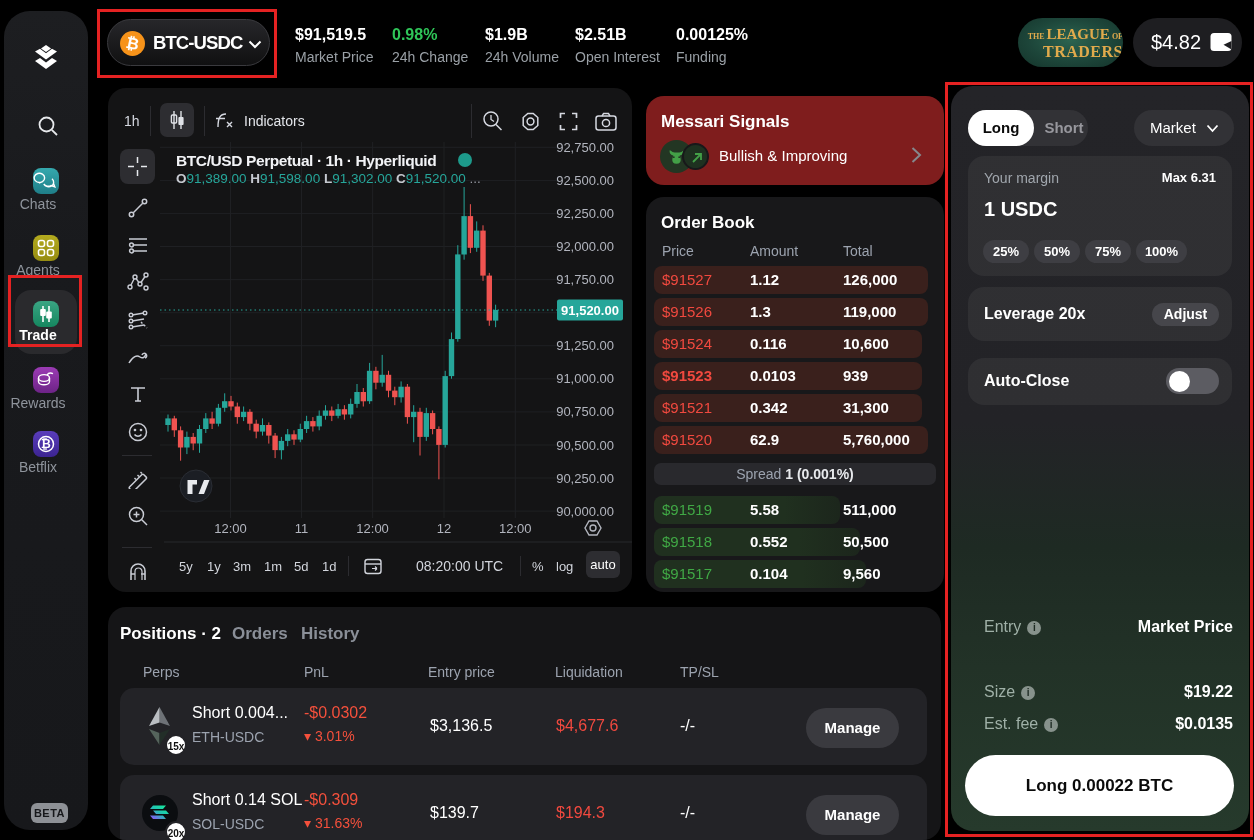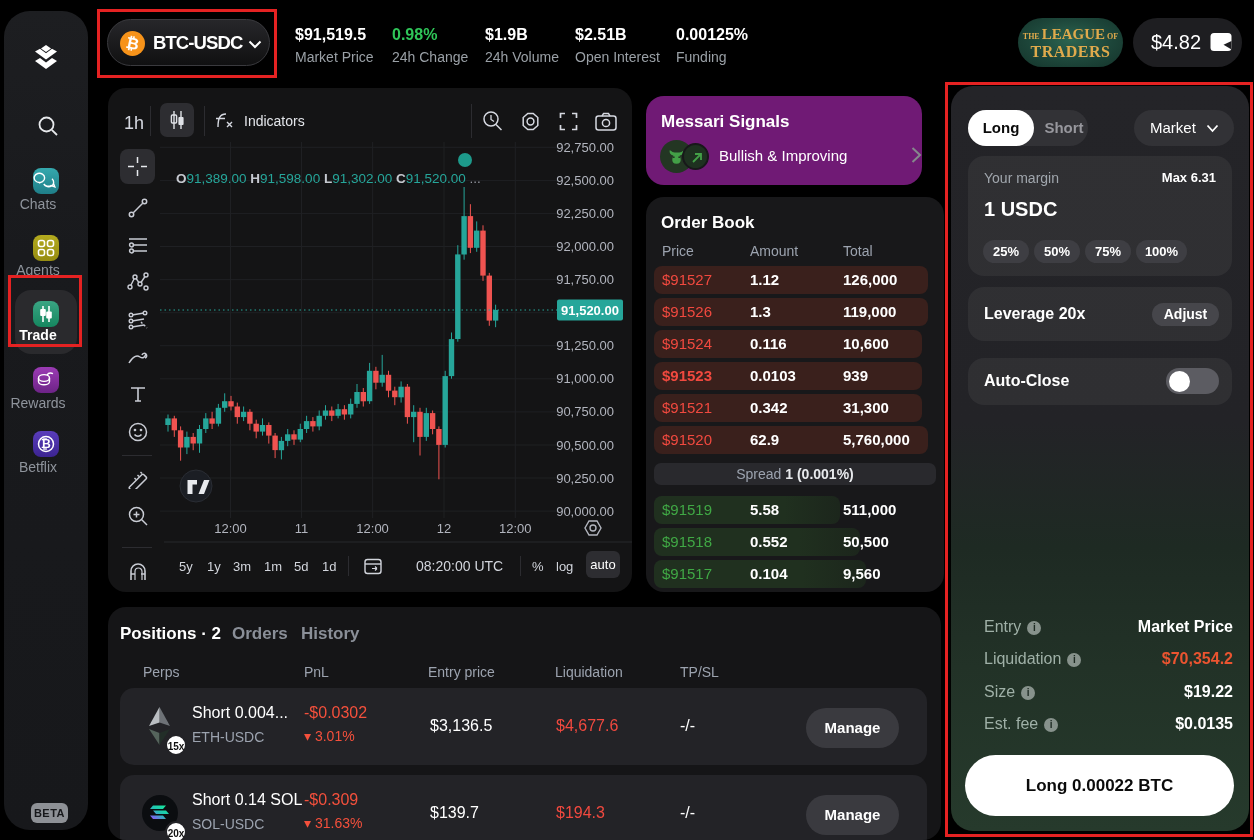--- a/index.html
+++ b/index.html
@@ -14,22 +14,22 @@
   .sb-label { position:absolute; width:68px; text-align:center; font-size:14px; color:#8f949c; }
   .tile { position:absolute; left:29px; width:26px; height:26px; border-radius:8px; }
   
   .statval { font-size:16px; font-weight:700; color:#fff; }
   .statlbl { font-size:14px; color:#9aa0a6; margin-top:5px; }
   
   #chart { position:absolute; left:108px; top:88px; width:524px; height:504px;
     background:#141415; border-radius:18px; overflow:hidden; }
   .tvtxt { color:#c9ccd4; font-size:13px; }
   
-  #messari { position:absolute; left:646px; top:96px; width:276px; height:89px;
-    background:#701a75; border-radius:18px;text-align:center; }
+  #messari { position:absolute; left:646px; top:96px; width:298px; height:89px;
+    background:#7f1d1d; border-radius:18px;text-align:center; }
   #obook { position:absolute; left:646px; top:197px; width:298px; height:395px;
     background:#18181a; border-radius:18px; overflow:hidden; }
   .obrow { position:absolute; left:8px; height:28px; border-radius:8px; }
   .obtxt { position:absolute; font-size:15px; font-weight:700; top:5px; }
   
   #rpanel { position:absolute; left:951px; top:86px; width:298px; height:745px;
     border-radius:22px; overflow:hidden;
     background:linear-gradient(180deg,#242428 0%,#232327 45%,#1e2a23 62%,#223227 78%,#263a2c 100%); }
   .rcard { position:absolute; left:17px; width:264px; background:rgba(255,255,255,0.055); border-radius:16px; }
   .pctbtn { position:absolute; top:0; height:23px; background:#3e3e43; border-radius:12px;
@@ -140,38 +140,38 @@
     <div class="statval">$2.51B</div>
     <div class="statlbl">Open Interest</div>
   </div>
 <div class="abs" style="left:676px;top:26px">
     <div class="statval">0.00125%</div>
     <div class="statlbl">Funding</div>
   </div>
 
 <div class="abs" style="left:1018px;top:18px;width:105px;height:49px;border-radius:25px;
   background:radial-gradient(ellipse at 50% 45%,#2c6450 0%,#1d463a 55%,#14332a 100%);
-  font-family:'Liberation Serif',serif;color:#e0aa4c;text-align:center;overflow:hidden">
+  font-family:'Liberation Serif',serif;color:#e0aa4c;text-align:right;overflow:hidden">
   <div style="margin-top:9px;font-size:15px;font-weight:700;line-height:14px"><span style="font-size:8px">THE </span>LEAGUE<span style="font-size:8px"> OF</span></div>
   <div style="font-size:16px;font-weight:700;line-height:15px;letter-spacing:0.5px">TRADERS</div>
 </div>
 
 <div class="abs" style="left:1133px;top:18px;width:109px;height:49px;border-radius:25px;background:#1e1e21">
   <span class="abs" style="left:18px;top:13px;font-size:20px;color:#fff">$4.82</span>
   <svg class="abs" style="left:77px;top:14px" width="22" height="20" viewBox="0 0 22 20">
     <rect x="0.5" y="1" width="21" height="18" rx="3.5" fill="#fff"></rect>
     <path d="M21.5 9 v8.5 l-8 -4.8 z" fill="#1e1e21"></path>
   </svg>
 </div>
 
 <div id="chart">
 
   <span class="abs" style="left:15px;top:113px;"></span>
   <span class="abs" style="left:15px;top:113px"></span>
-  <span class="abs tvtxt" style="left:16px;top:25px;font-size:18px;color:#d5d8e0">1h</span>
+  <span class="abs tvtxt" style="left:16px;top:25px;font-size:14px;color:#d5d8e0">1h</span>
   <div class="abs" style="left:42px;top:18px;width:1px;height:30px;background:#2c2c30"></div>
   <div class="abs" style="left:52px;top:15px;width:34px;height:34px;background:#2d2d31;border-radius:7px">
     <svg width="34" height="34" viewBox="0 0 34 34">
       <line x1="14" y1="8" x2="14" y2="26" stroke="#dfe1e6" stroke-width="1.4"></line>
       <line x1="21" y1="8" x2="21" y2="26" stroke="#dfe1e6" stroke-width="1.4"></line>
       <rect x="11.4" y="12" width="5.2" height="8" rx="1" fill="none" stroke="#dfe1e6" stroke-width="1.4"></rect>
       <rect x="18.4" y="14" width="5.2" height="8" rx="1" fill="#dfe1e6"></rect>
     </svg>
   </div>
   <div class="abs" style="left:96px;top:18px;width:1px;height:30px;background:#2c2c30"></div>
@@ -425,20 +425,21 @@
     </g>
     <path d="M481 433 h8 l4 7 l-4 7 h-8 l-4 -7 z" fill="none" stroke="#b2b5be" stroke-width="1.4"></path>
     <circle cx="485" cy="440" r="3" fill="none" stroke="#b2b5be" stroke-width="1.4"></circle>
     <line x1="56" y1="454" x2="524" y2="454" stroke="#26282c" stroke-width="1"></line>
 
     <circle cx="88" cy="398" r="16" fill="#1b1e24" stroke="#2a2d34" stroke-width="1"></circle>
     <path d="M79.5 392 h9.5 v4.5 h-4.5 v9.5 h-5 z" fill="#e8eaee"></path>
     <path d="M90.5 406 l5.5 -14 h5.5 l-5.5 14 z" fill="#e8eaee"></path>
   </svg>
 
+  <div class="abs" style="left:68px;top:64px;font-size:15.5px;font-weight:700;letter-spacing:-0.4px;color:#f2f3f6">BTC/USD Perpetual · 1h · Hyperliquid</div>
   <div class="abs" style="left:350px;top:65px;width:14px;height:14px;border-radius:50%;background:#1d9a8b"></div>
   <div class="abs" style="left:68px;top:83px;font-size:13.5px;color:#c6c9d0;font-weight:700">
     O<span style="color:#26a69a;font-weight:400">91,389.00</span>
     H<span style="color:#26a69a;font-weight:400">91,598.00</span>
     L<span style="color:#26a69a;font-weight:400">91,302.00</span>
     C<span style="color:#26a69a;font-weight:400">91,520.00</span><span style="color:#9598a1;font-weight:400"> ...</span>
   </div>
 
   <div class="abs" style="left:56px;top:463.5px;width:468px;height:28px;font-size:13px;color:#d2d5dc">
     <span class="abs" style="left:15px;top:7px">5y</span>
@@ -559,24 +560,20 @@
     <span class="abs" style="left:16px;top:14px;font-size:16px;font-weight:700;color:#fff">Auto-Close</span>
     <div class="abs" style="left:198px;top:10px;width:53px;height:26px;border-radius:13px;background:#5c5c62">
       <div class="abs" style="left:3px;top:2.5px;width:21px;height:21px;border-radius:50%;background:#fff"></div>
     </div>
   </div>
 
   <div class="inforow" style="top:532px">
       <span class="inflbl">Entry<span class="icirc">i</span></span>
       <span class="infval">Market Price</span>
     </div>
-  <div class="inforow" style="top:564px">
-      <span class="inflbl">Liquidation<span class="icirc">i</span></span>
-      <span class="infval" style="color:#ea5430">$70,354.2</span>
-    </div>
   <div class="inforow" style="top:597px">
       <span class="inflbl">Size<span class="icirc">i</span></span>
       <span class="infval">$19.22</span>
     </div>
   <div class="inforow" style="top:629px">
       <span class="inflbl">Est. fee<span class="icirc">i</span></span>
       <span class="infval">$0.0135</span>
     </div>
 
   <div class="abs" style="left:14px;top:669px;width:269px;height:61px;border-radius:31px;background:#fff;

